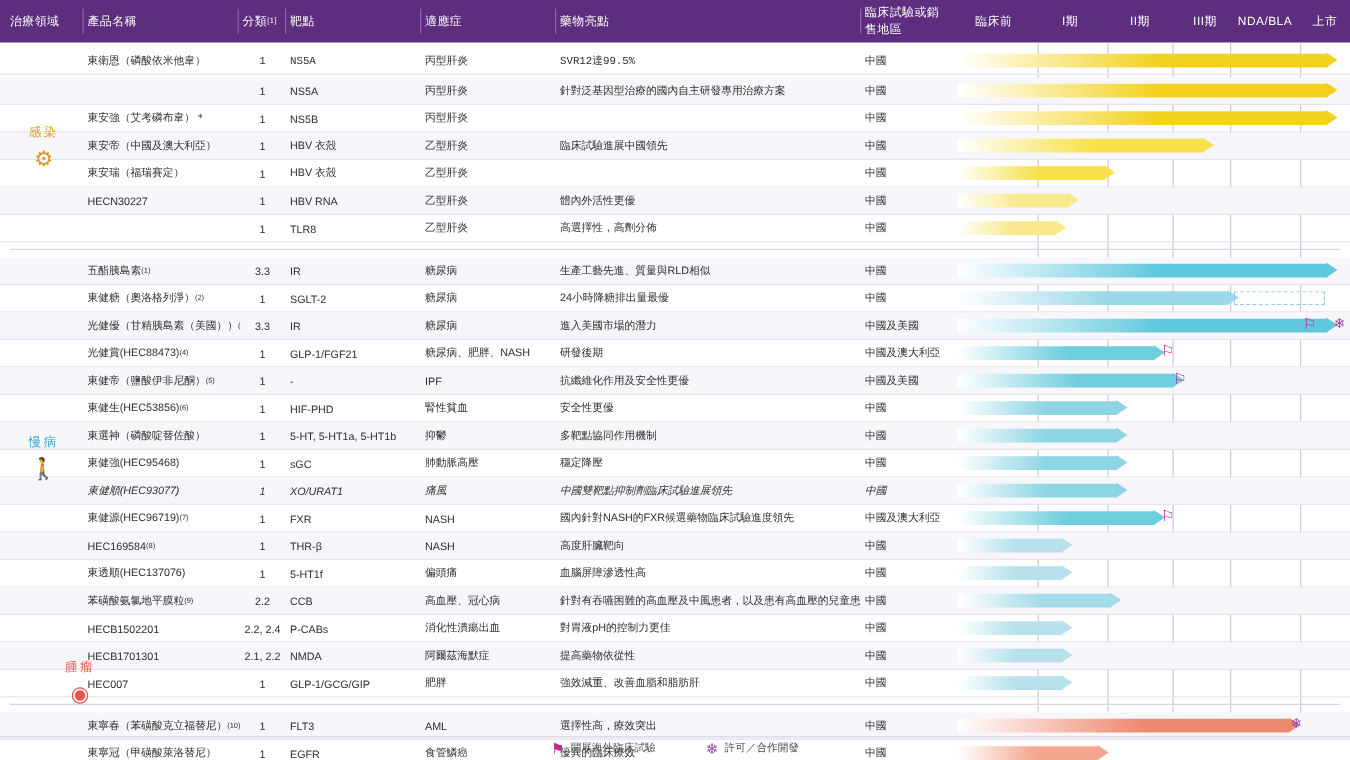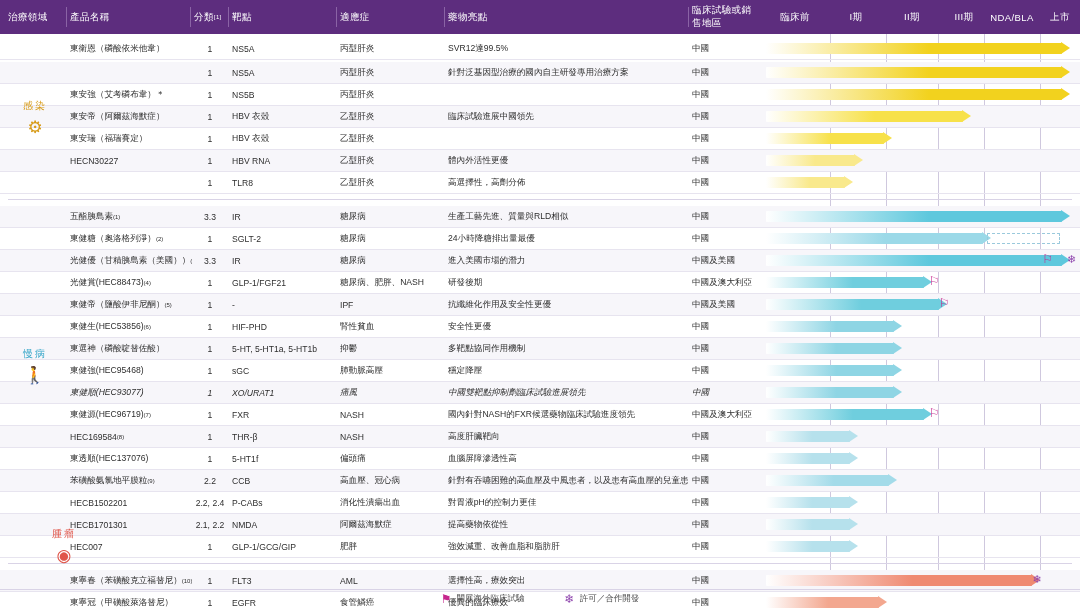--- a/index.html
+++ b/index.html
@@ -131,21 +131,21 @@
       <div class="cell" style="left: 1040px; width: 40px; justify-content: center;">上市</div>
     </div>
 
   <div class="phase-line" style="left:830px"></div>
   <div class="phase-line" style="left:886px"></div>
   <div class="phase-line" style="left:938px"></div>
   <div class="phase-line" style="left:984px"></div>
   <div class="phase-line" style="left:1040px"></div>
 
   <div class="rows" id="rows">
-      <div class="row" style="top: 4px;">
+      <div class="row" style="top: 4px; font-family: Liberation Mono, monospace;">
         <div class="c name">東衛恩（磷酸依米他韋）</div>
         <div class="c cls">1</div>
         <div class="c target">NS5A</div>
         <div class="c indication">丙型肝炎</div>
         <div class="c highlight">SVR12達99.5%</div>
         <div class="c region">中國</div>
         <div class="bar" style="left: 766px; width: 296px; background: linear-gradient(90deg, rgb(255, 255, 255) 0%, rgb(242, 210, 30) 55%, rgb(242, 210, 30) 100%);">
           <div class="arrow" style="border-left: 9px solid rgb(242, 210, 30);"></div>
         </div>
       </div>
@@ -164,21 +164,21 @@
         <div class="c cls">1</div>
         <div class="c target">NS5B</div>
         <div class="c indication">丙型肝炎</div>
         <div class="c highlight"></div>
         <div class="c region">中國</div>
         <div class="bar" style="left: 766px; width: 296px; background: linear-gradient(90deg, rgb(255, 255, 255) 0%, rgb(242, 210, 30) 55%, rgb(242, 210, 30) 100%);">
           <div class="arrow" style="border-left: 9px solid rgb(242, 210, 30);"></div>
         </div>
       </div>
       <div class="row alt" style="top: 72px;">
-        <div class="c name">東安帝（阿爾茲海默症）</div>
+        <div class="c name">東安帝（中國及澳大利亞）</div>
         <div class="c cls">1</div>
         <div class="c target">HBV 衣殼</div>
         <div class="c indication">乙型肝炎</div>
         <div class="c highlight">臨床試驗進展中國領先</div>
         <div class="c region">中國</div>
         <div class="bar" style="left: 766px; width: 197.333px; background: linear-gradient(90deg, rgb(255, 255, 255) 0%, rgb(247, 225, 74) 55%, rgb(247, 225, 74) 100%);">
           <div class="arrow" style="border-left: 9px solid rgb(247, 225, 74);"></div>
         </div>
       </div>
       <div class="row" style="top: 94px;">

